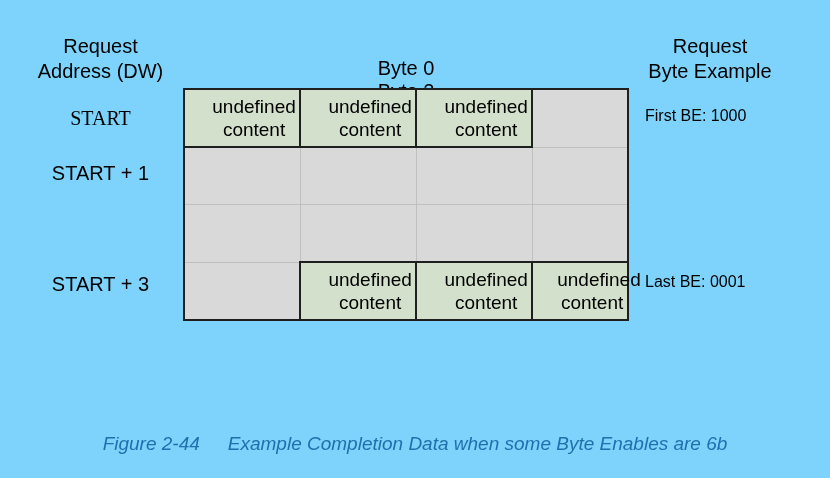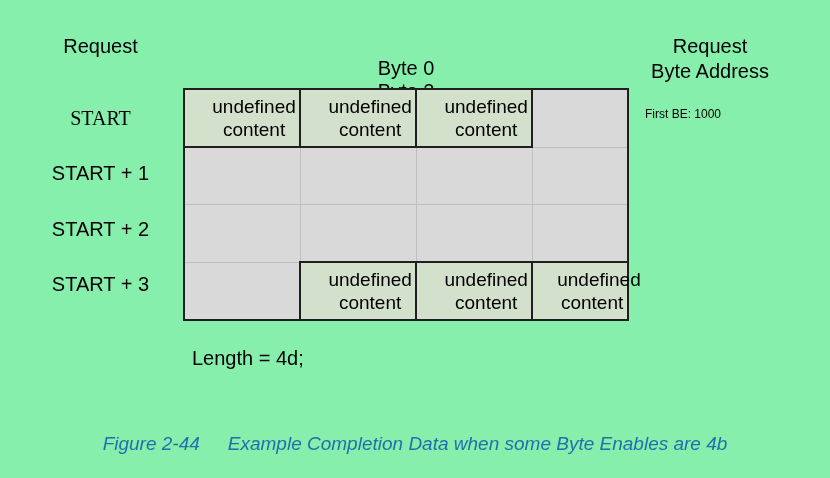--- a/index.html
+++ b/index.html
@@ -1,20 +1,20 @@
 <!DOCTYPE html>
 <html><head>
 <meta charset="utf-8">
 <style>
   html, body { margin: 0; padding: 0; }
   .page {
     position: relative;
     width: 830px;
     height: 478px;
-    background: #86efac;
+    background: #7dd3fc;
     font-family: "Liberation Sans", sans-serif;
     color: #000000;
     overflow: hidden;
   }
 
   
   .hdr {
     position: absolute;
     top: 34px;
     width: 185px;
@@ -77,21 +77,21 @@
   }
   .row-label-0 { top: 107px; font-family: Liberation Serif, serif; }
   .row-label-1 { top: 162px; text-align: center; }
   .row-label-2 { top: 218px; }
   .row-label-3 { top: 273px; }
 
   
   .be {
     position: absolute;
     left: 645px;
-    font-size: 12px;
+    font-size: 16px;
     white-space: nowrap;
   }
   .be-first { top: 107px; }
   .be-last  { top: 273px; }
 
   
   .notes {
     position: absolute;
     left: 192px;
     top: 346px;
@@ -113,31 +113,31 @@
   }
   .caption .cap-label { margin-right: 28px; }
 </style>
 </head>
 <body>
 
 <div class="page">
 
   <div class="hdr hdr-left">
     <div>Request</div>
+    <div>Address (DW)</div>
   </div>
 
   <div class="col-headers">
     <div class="col-h">Byte 0</div>
     <div class="col-h">Byte 2</div>
     <div class="col-h">Byte 2</div>
   </div>
 
   <div class="row-label row-label-0">START</div>
   <div class="row-label row-label-1">START + 1</div>
-  <div class="row-label row-label-2">START + 2</div>
   <div class="row-label row-label-3">START + 3</div>
 
   <table class="lanes">
     <tbody>
         <tr>
       <td class="filled">undefined content</td>
       <td class="filled">undefined content</td>
       <td class="filled">undefined content</td>
       <td></td>
     </tr>
@@ -157,26 +157,26 @@
       <td></td>
       <td class="filled">undefined content</td>
       <td class="filled">undefined content</td>
       <td class="filled">undefined content</td>
     </tr>
   </tbody>
     </table>
 
   <div class="hdr hdr-right">
     <div>Request</div>
-    <div>Byte Address</div>
+    <div>Byte Example</div>
   </div>
 
   <div class="be be-first">First BE: 1000</div>
+  <div class="be be-last">Last BE: 0001</div>
 
   <div class="notes">
-    <div>Length = 4d;</div>
   </div>
 
   <div class="caption">
-    <span class="cap-label">Figure 2-44</span><span>Example Completion Data when some Byte Enables are 4b</span>
+    <span class="cap-label">Figure 2-44</span><span>Example Completion Data when some Byte Enables are 6b</span>
   </div>
 
 </div>
 
 </body></html>

